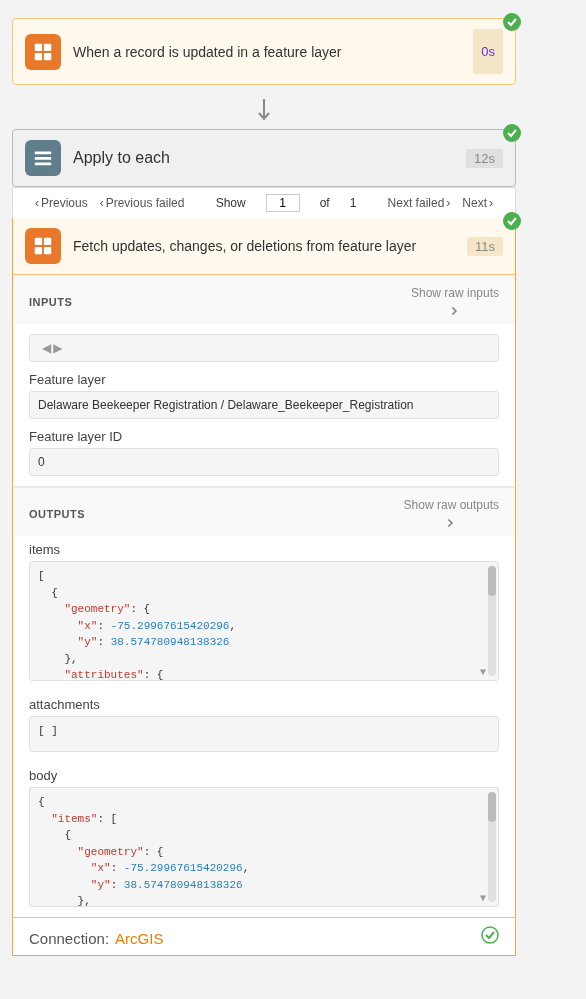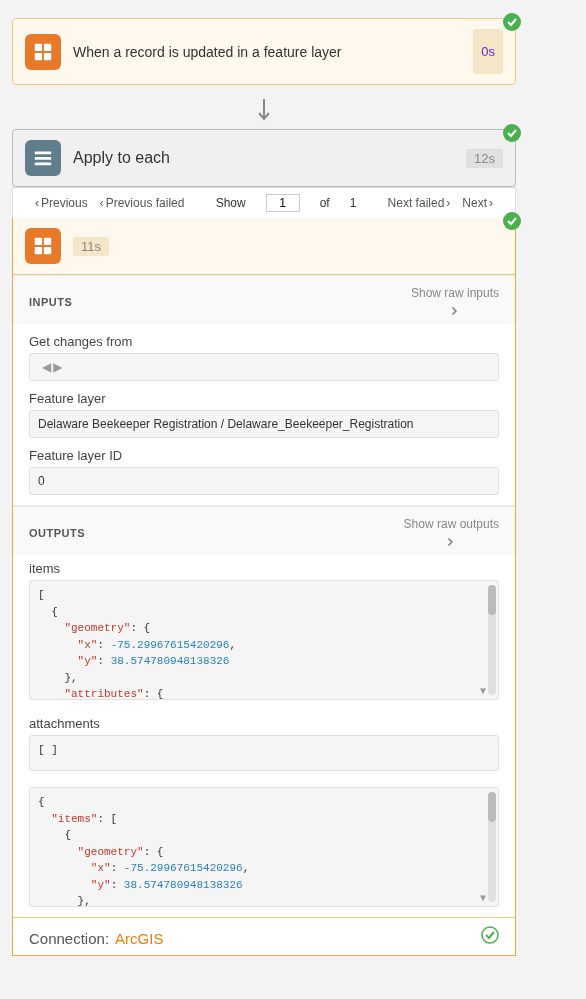--- a/index.html
+++ b/index.html
@@ -392,41 +392,41 @@
 
     <div class="fetch-block">
       <div class="fetch-icon">
         <svg viewBox="0 0 24 24" fill="white" width="22" height="22">
           <rect x="3" y="3" width="8" height="8" rx="1"></rect>
           <rect x="13" y="3" width="8" height="8" rx="1"></rect>
           <rect x="3" y="13" width="8" height="8" rx="1"></rect>
           <rect x="13" y="13" width="8" height="8" rx="1"></rect>
         </svg>
       </div>
+      <span class="fetch-label">Fetch updates, changes, or deletions from feature layer</span>
       <span class="fetch-time">11s</span>
       <div class="status-badge">
         <svg viewBox="0 0 12 12" fill="white">
             <polyline points="2,6 5,9 10,3" stroke="white" stroke-width="2" fill="none"></polyline>
           </svg>
       </div>
     </div>
 
     <div class="section-header">
       <span class="section-title">INPUTS</span>
       <div class="show-raw-btn">
         <span>Show raw inputs</span>
         <svg viewBox="0 0 16 16" fill="none" stroke="#888" stroke-width="2">
             <polyline points="5,4 9,8 5,12"></polyline>
           </svg>
       </div>
     </div>
 
     <div class="inputs-body">
 
-      <div class="field-label">Get changes from</div>
       <div class="field-value">
         <div class="field-scroll-icons">
           <span>◀</span>
             <span>▶</span>
         </div>
       </div>
 
       <div class="field-label">Feature layer</div>
       <div class="field-value">
         <span class="field-value-text">Delaware Beekeeper Registration / Delaware_Beekeeper_Registration</span>
@@ -468,20 +468,21 @@
       </div>
 
       <div class="output-item">
         <div class="output-label">attachments</div>
         <div class="code-block code-block-small">
           <div class="code-line"><span class="code-bracket">[ ]</span></div>
         </div>
       </div>
 
       <div class="output-item">
+        <div class="output-label">body</div>
         <div class="code-block">
           <div class="code-line"><span class="code-bracket">{</span></div>
           <div class="code-line">&nbsp;&nbsp;<span class="code-key">"items"</span><span class="code-punctuation">: [</span></div>
           <div class="code-line">&nbsp;&nbsp;&nbsp;&nbsp;<span class="code-bracket">{</span></div>
           <div class="code-line">&nbsp;&nbsp;&nbsp;&nbsp;&nbsp;&nbsp;<span class="code-key">"geometry"</span><span class="code-punctuation">: {</span></div>
           <div class="code-line">&nbsp;&nbsp;&nbsp;&nbsp;&nbsp;&nbsp;&nbsp;&nbsp;<span class="code-key">"x"</span><span class="code-punctuation">: </span><span class="code-value-num">-75.29967615420296</span><span class="code-punctuation">,</span></div>
           <div class="code-line">&nbsp;&nbsp;&nbsp;&nbsp;&nbsp;&nbsp;&nbsp;&nbsp;<span class="code-key">"y"</span><span class="code-punctuation">: </span><span class="code-value-num">38.574780948138326</span></div>
           <div class="code-line">&nbsp;&nbsp;&nbsp;&nbsp;&nbsp;&nbsp;<span class="code-bracket">},</span></div>
 
           <div class="scrollbar">

